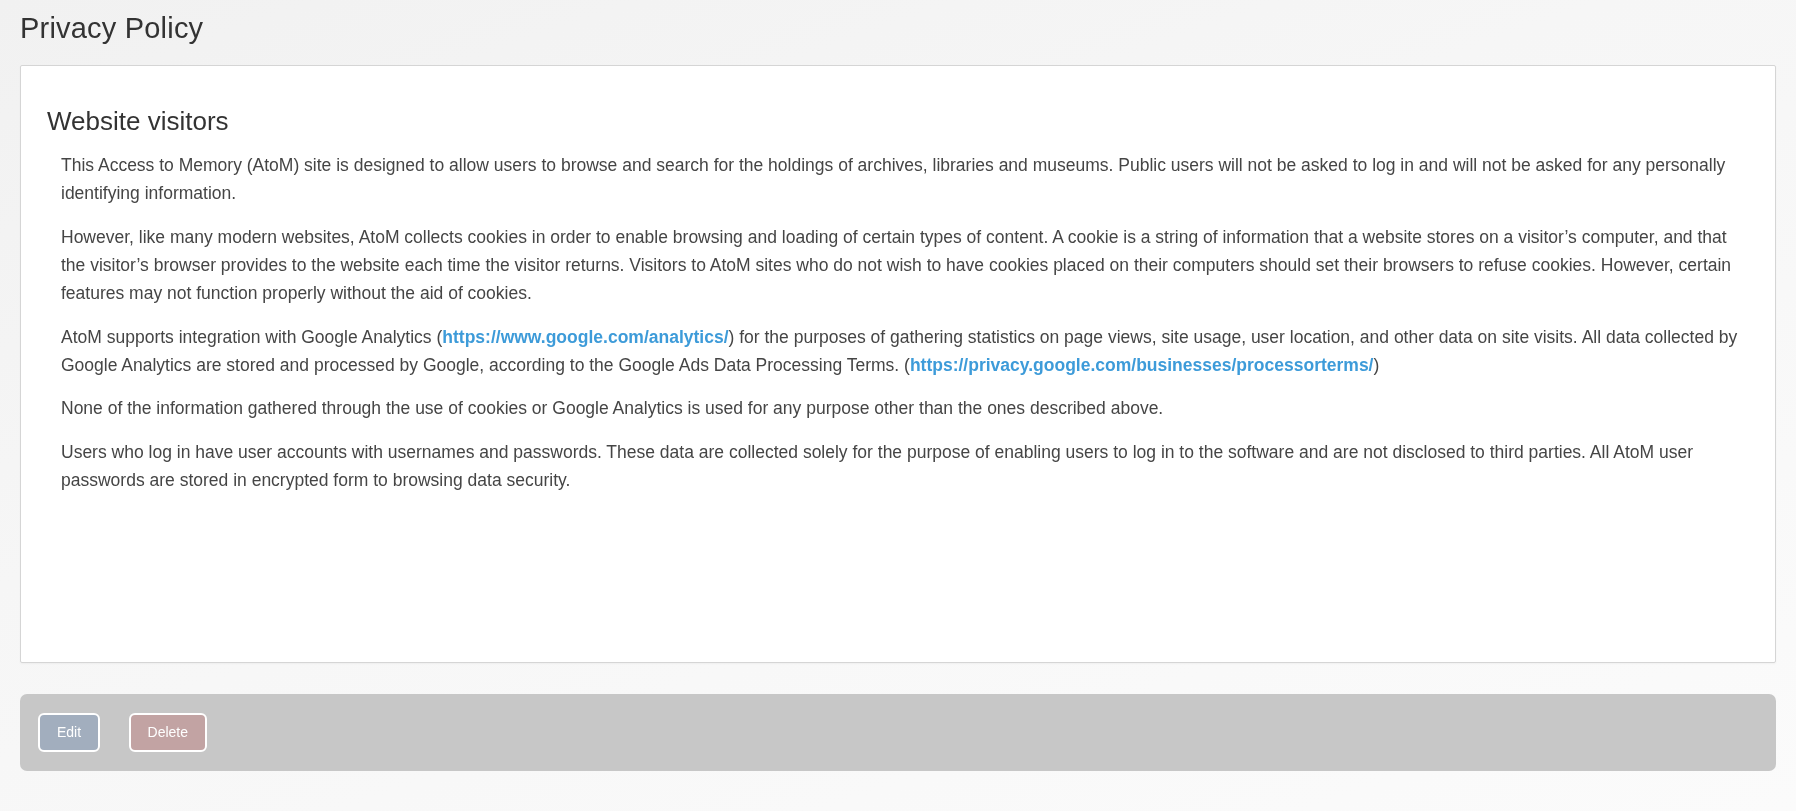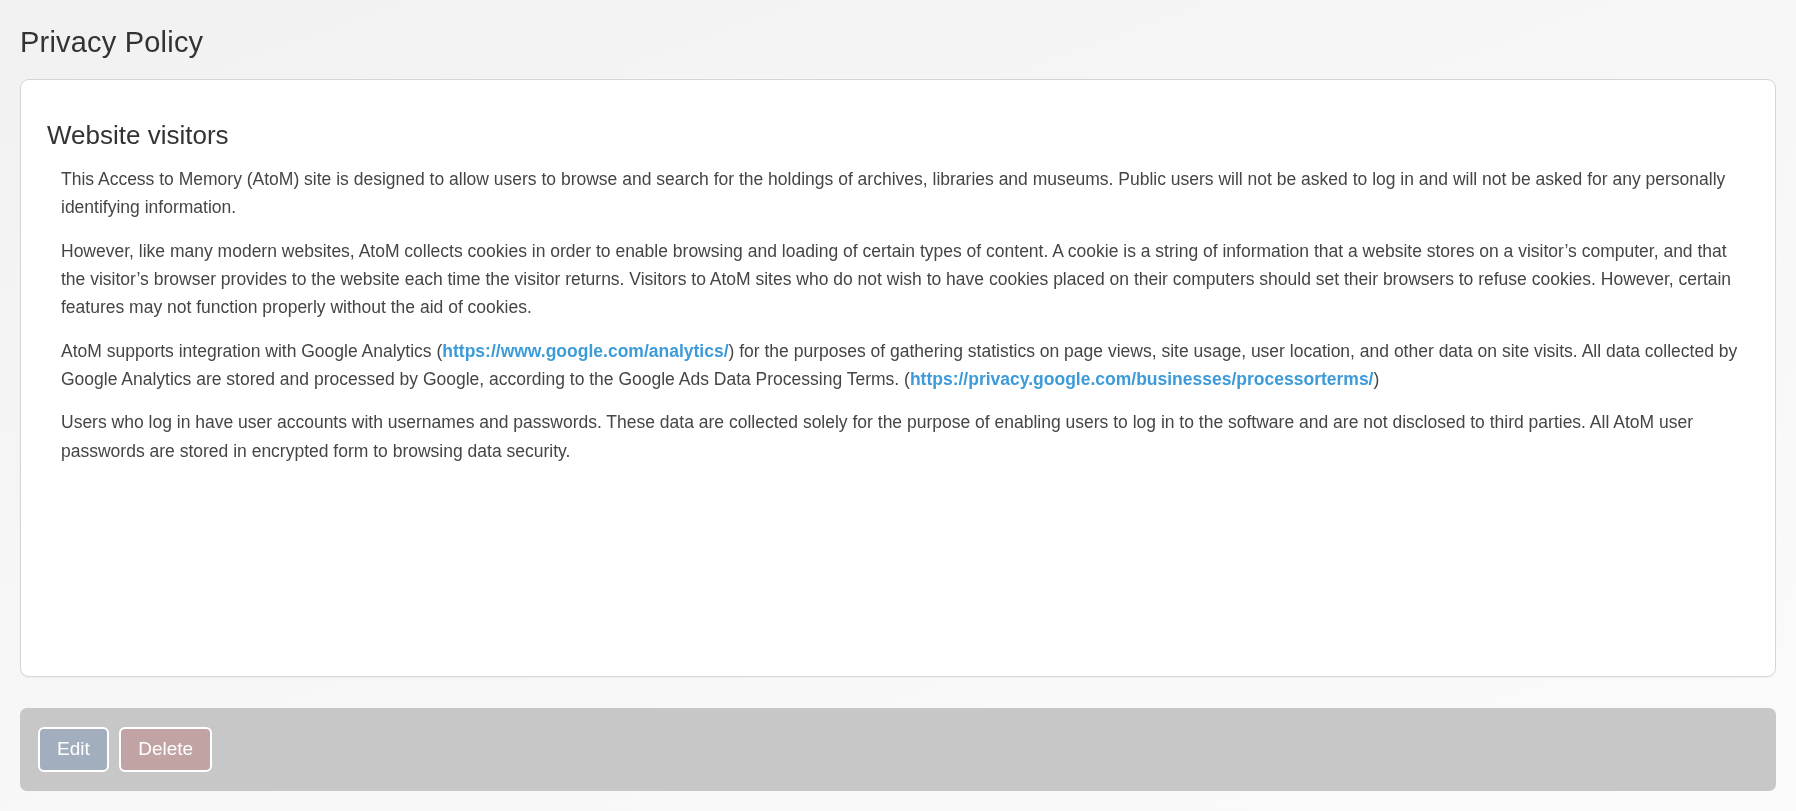--- a/index.html
+++ b/index.html
@@ -16,33 +16,33 @@
     padding: 0;
   }
   body {
     width: 1796px;
     min-height: 811px;
     font-family: "Liberation Sans", "DejaVu Sans", sans-serif;
     background: linear-gradient(160deg, #f1f1f1 0%, #f6f6f6 40%, #fbfbfb 100%);
     color: var(--text-color);
   }
   .page {
-    padding: 20px 20px 20px 20px;
+    padding: 6px 20px 20px 20px;
   }
   .page-title {
     font-size: 29px;
     font-weight: 400;
     color: var(--heading-color);
     margin: 6px 0 20px 0;
     letter-spacing: 0.2px;
   }
   .content-box {
     background: #ffffff;
     border: 1px solid #d5d5d5;
-    border-radius: 9px;
+    border-radius: 2px;
     padding: 16px 26px 34px 26px;
     min-height: 598px;
     box-shadow: 0 1px 2px rgba(0,0,0,0.04);
   }
   .content-box h2 {
     font-size: 26px;
     font-weight: 400;
     color: var(--heading-color);
     margin: 24px 0 14px 0;
   }
@@ -59,43 +59,44 @@
   }
   .actions-bar {
     margin-top: 31px;
     background: var(--bar-bg);
     border-radius: 7px;
     padding: 19px 18px;
   }
   .actions-bar .btn {
     display: inline-block;
     font-family: "Liberation Sans", "DejaVu Sans", sans-serif;
-    font-size: 19px;
+    font-size: 14px;
     color: #ffffff;
     border: 2px solid #ffffff;
     border-radius: 6px;
     padding: 9px 17px;
     cursor: pointer;
     line-height: 1.2;
   }
   .btn-edit { background: var(--edit-bg); }
-  .btn-delete { background: var(--delete-bg); margin-left: 6px; }
+  .btn-delete { background: var(--delete-bg); margin-left: 24px; }
 </style>
 </head>
 <body>
 
 <div class="page">
   <h1 class="page-title">Privacy Policy</h1>
 
   <div class="content-box">
     <div>
         <h2>Website visitors</h2>
         <p><span>This Access to Memory (AtoM) site is designed to allow users to browse and search for the holdings of archives, libraries and museums. Public users will not be asked to log in and will not be asked for any personally identifying information.</span></p>
         <p><span>However, like many modern websites, AtoM collects cookies in order to enable browsing and loading of certain types of content. A cookie is a string of information that a website stores on a visitor’s computer, and that the visitor’s browser provides to the website each time the visitor returns. Visitors to AtoM sites who do not wish to have cookies placed on their computers should set their browsers to refuse cookies. However, certain features may not function properly without the aid of cookies.</span></p>
         <p><span>AtoM supports integration with Google Analytics (</span><a href="#">https://www.google.com/analytics/</a><span>) for the purposes of gathering statistics on page views, site usage, user location, and other data on site visits. All data collected by Google Analytics are stored and processed by Google, according to the Google Ads Data Processing Terms. (</span><a href="#">https://privacy.google.com/businesses/processorterms/</a><span>)</span></p>
+        <p><span>None of the information gathered through the use of cookies or Google Analytics is used for any purpose other than the ones described above.</span></p>
         <p><span>Users who log in have user accounts with usernames and passwords. These data are collected solely for the purpose of enabling users to log in to the software and are not disclosed to third parties. All AtoM user passwords are stored in encrypted form to browsing data security.</span></p>
       </div>
   </div>
 
   <div class="actions-bar">
     <button class="btn btn-edit">Edit</button>
     <button class="btn btn-delete">Delete</button>
   </div>
 </div>
 

